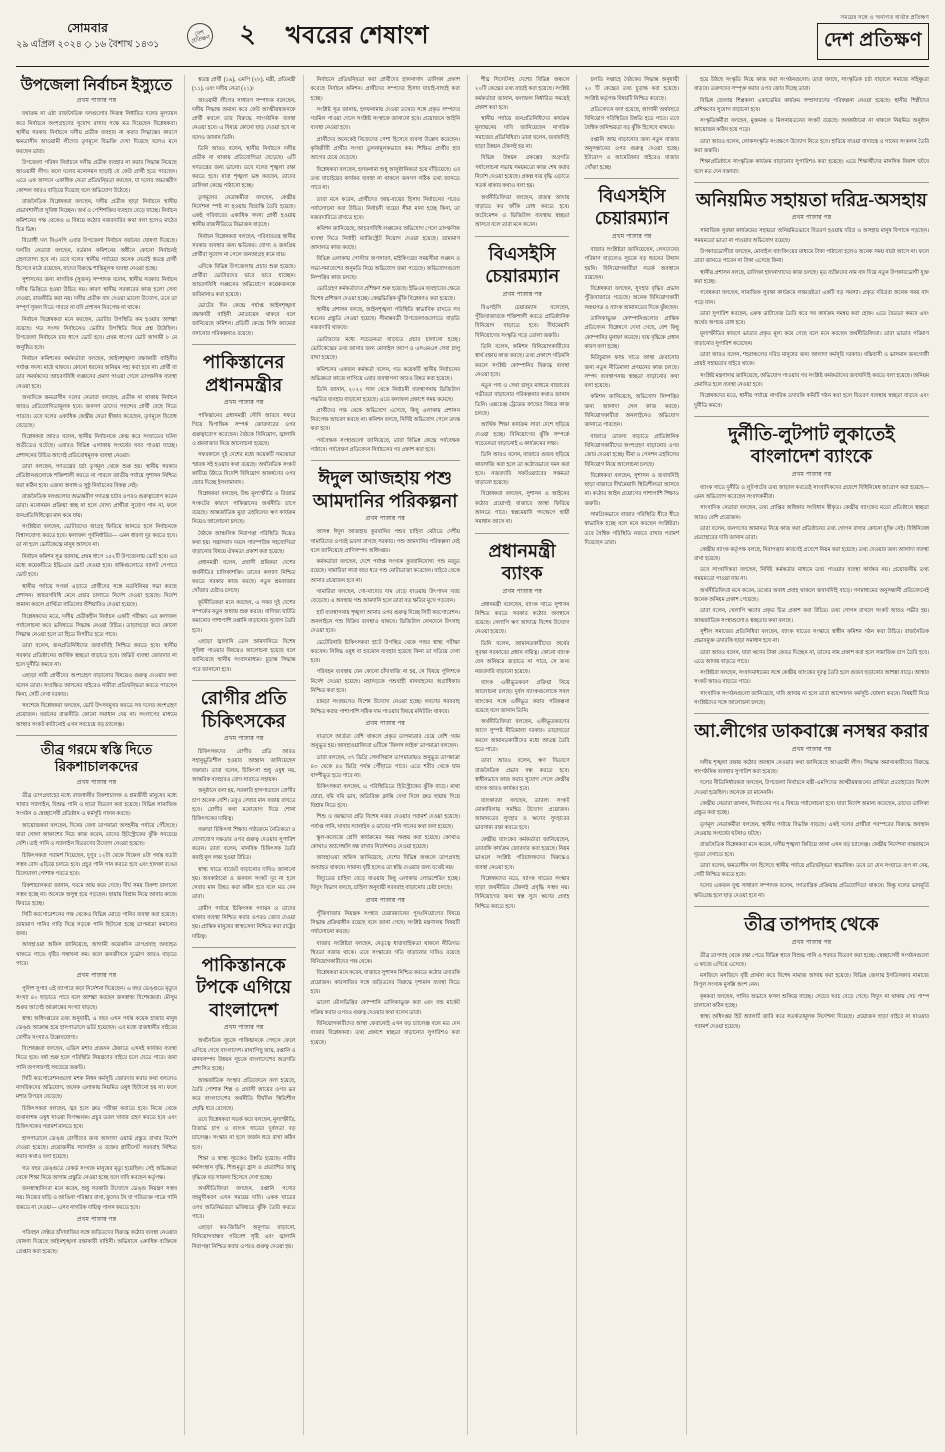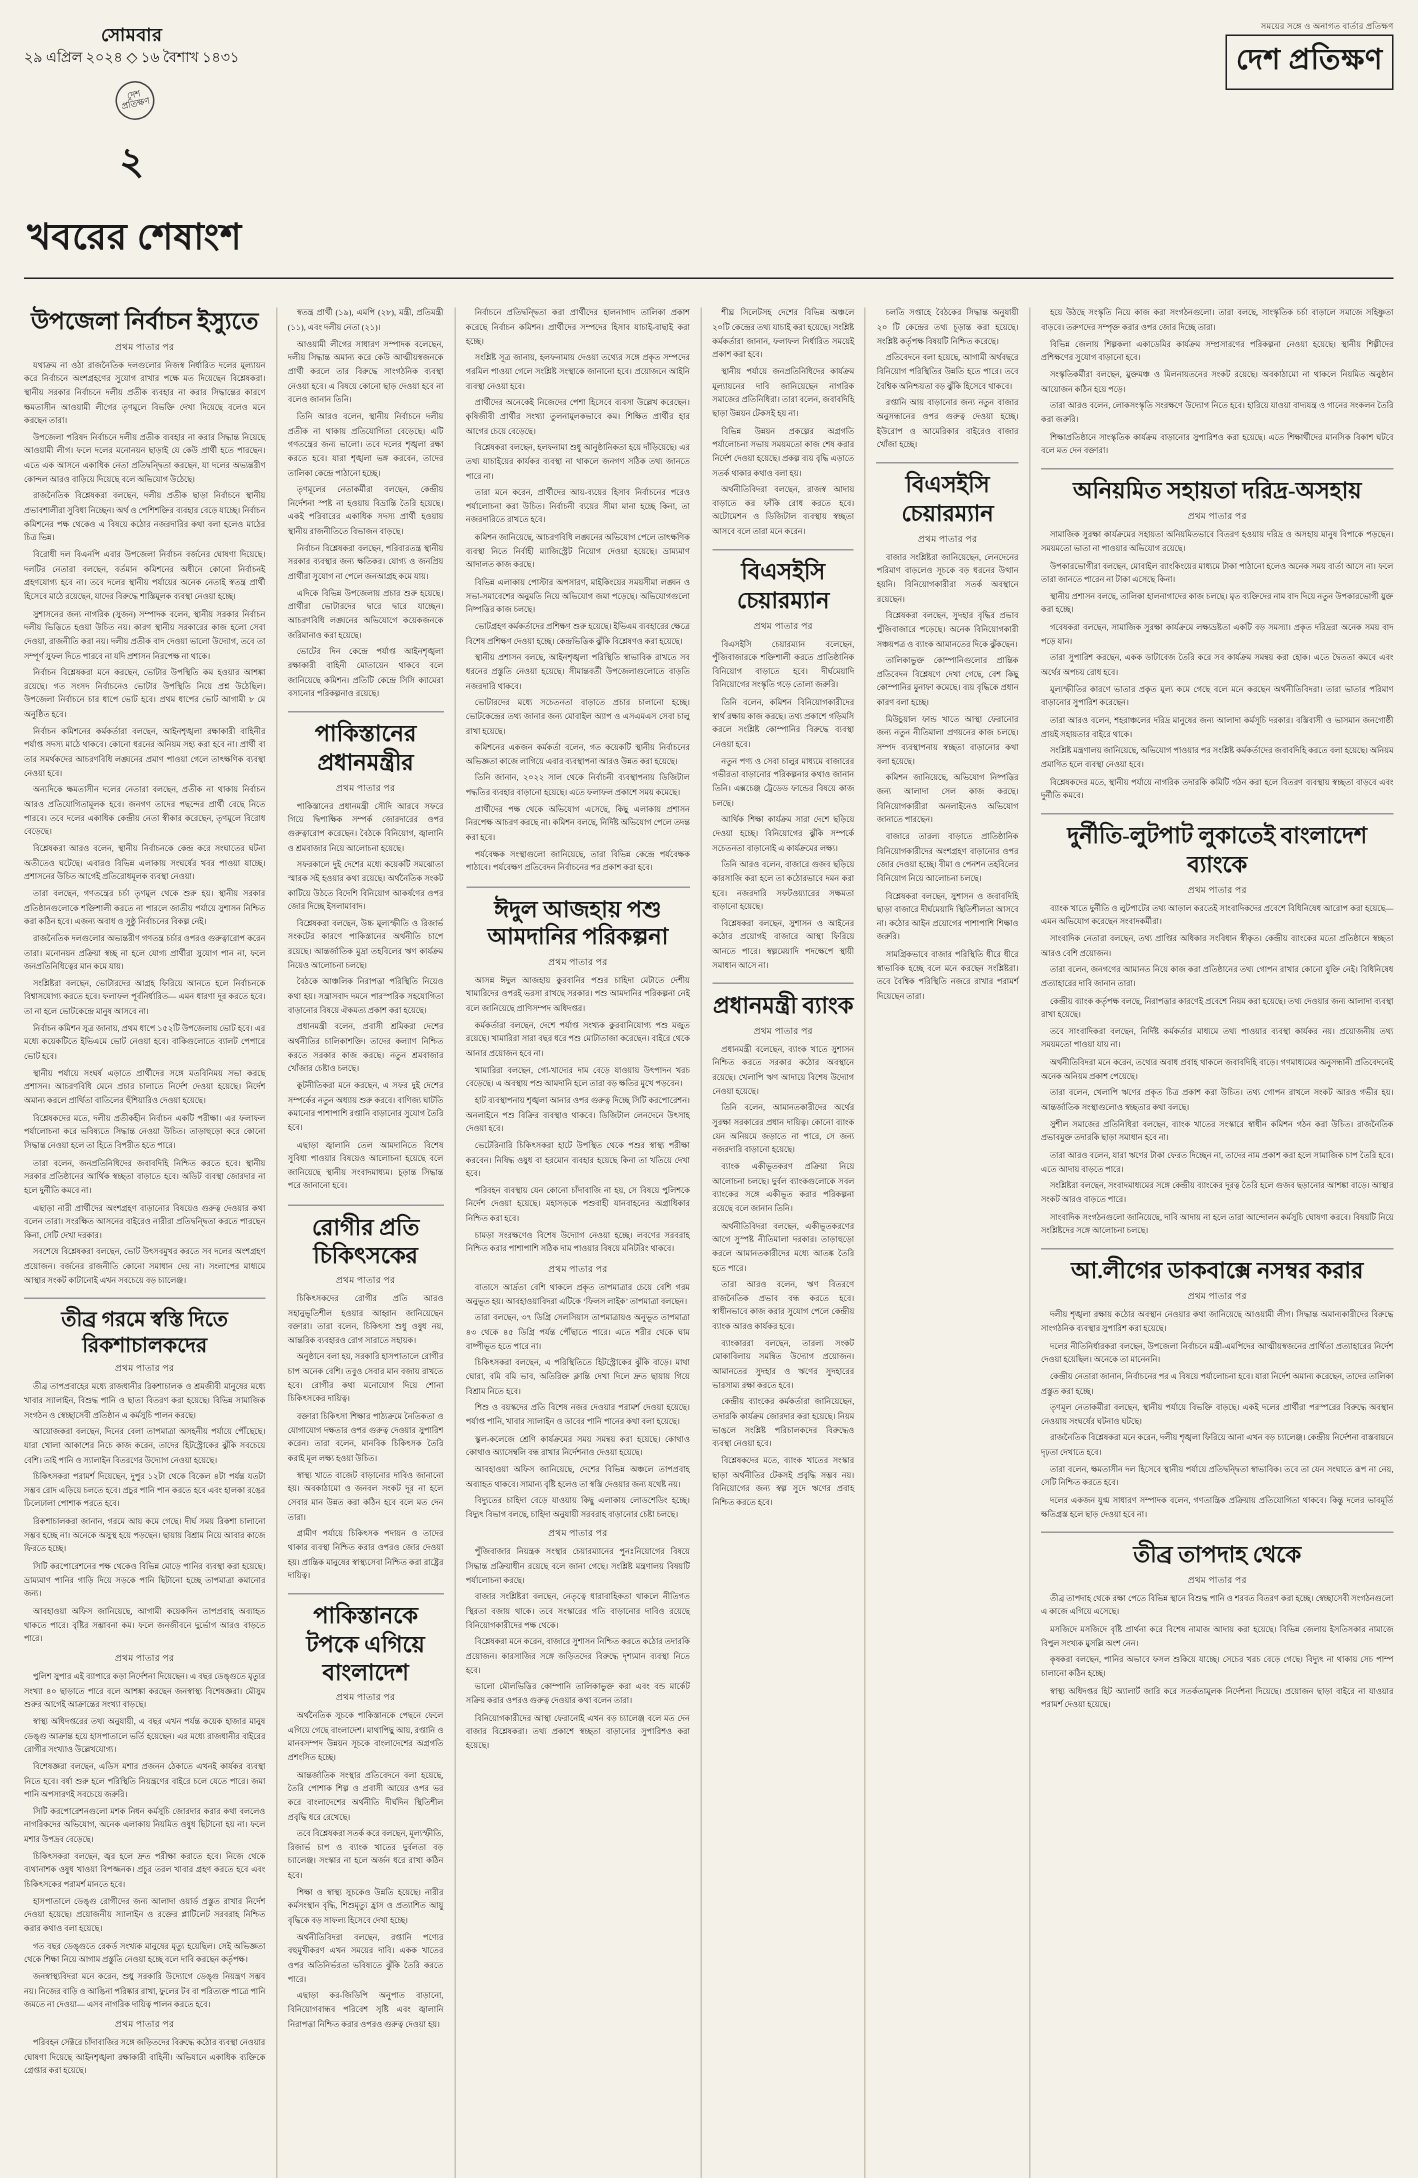--- a/index.html
+++ b/index.html
@@ -25,22 +25,21 @@
     display: flex;
     align-items: flex-start;
     justify-content: space-between;
     border-bottom: 1.5px solid #222;
     padding-bottom: 6px;
     margin-bottom: 8px;
   }
   .mast-left {
     display: flex;
     align-items: center;
-    gap: 8px;
-    flex-direction: column;
+    gap: 24px;
   }
   .date-block {
     text-align: center;
     font-size: 9.5px;
     line-height: 1.5;
     padding-right: 4px;
   }
   .date-block .dayname {
     font-size: 12px;
     font-weight: bold;
@@ -89,21 +88,20 @@
   
   .columns {
     display: flex;
     gap: 0;
     height: 1360px;
   }
   .col {
     padding: 0 7px;
     border-right: 1px solid #c9c4b6;
     position: relative;
-    margin-top: 11px;
   }
   .col:last-child { border-right: none; padding-right: 0; }
   .col:first-child { padding-left: 0; }
   .c1 { width: 18.5%; }
   .c2 { width: 13%; }
   .c3 { width: 18%; }
   .c4 { width: 12%; }
   .c5 { width: 12%; }
   .c6 { width: 26.5%; }
 
@@ -111,21 +109,21 @@
     font-weight: bold;
     text-align: center;
     line-height: 1.25;
     margin: 6px 0 1px 0;
     border-top: 1px solid #999;
     padding-top: 6px;
   }
   .col > .headline:first-child { border-top: none; padding-top: 0; margin-top: 0; }
   .h-lg { font-size: 15.5px; }
   .h-md { font-size: 13.5px; }
-  .h-sm { font-size: 15px; }
+  .h-sm { font-size: 18px; }
   .byline {
     text-align: center;
     font-size: 6px;
     letter-spacing: .2px;
     color: #333;
     margin-bottom: 3px;
   }
   .body {
     font-size: 5.4px;
     line-height: 1.72;

